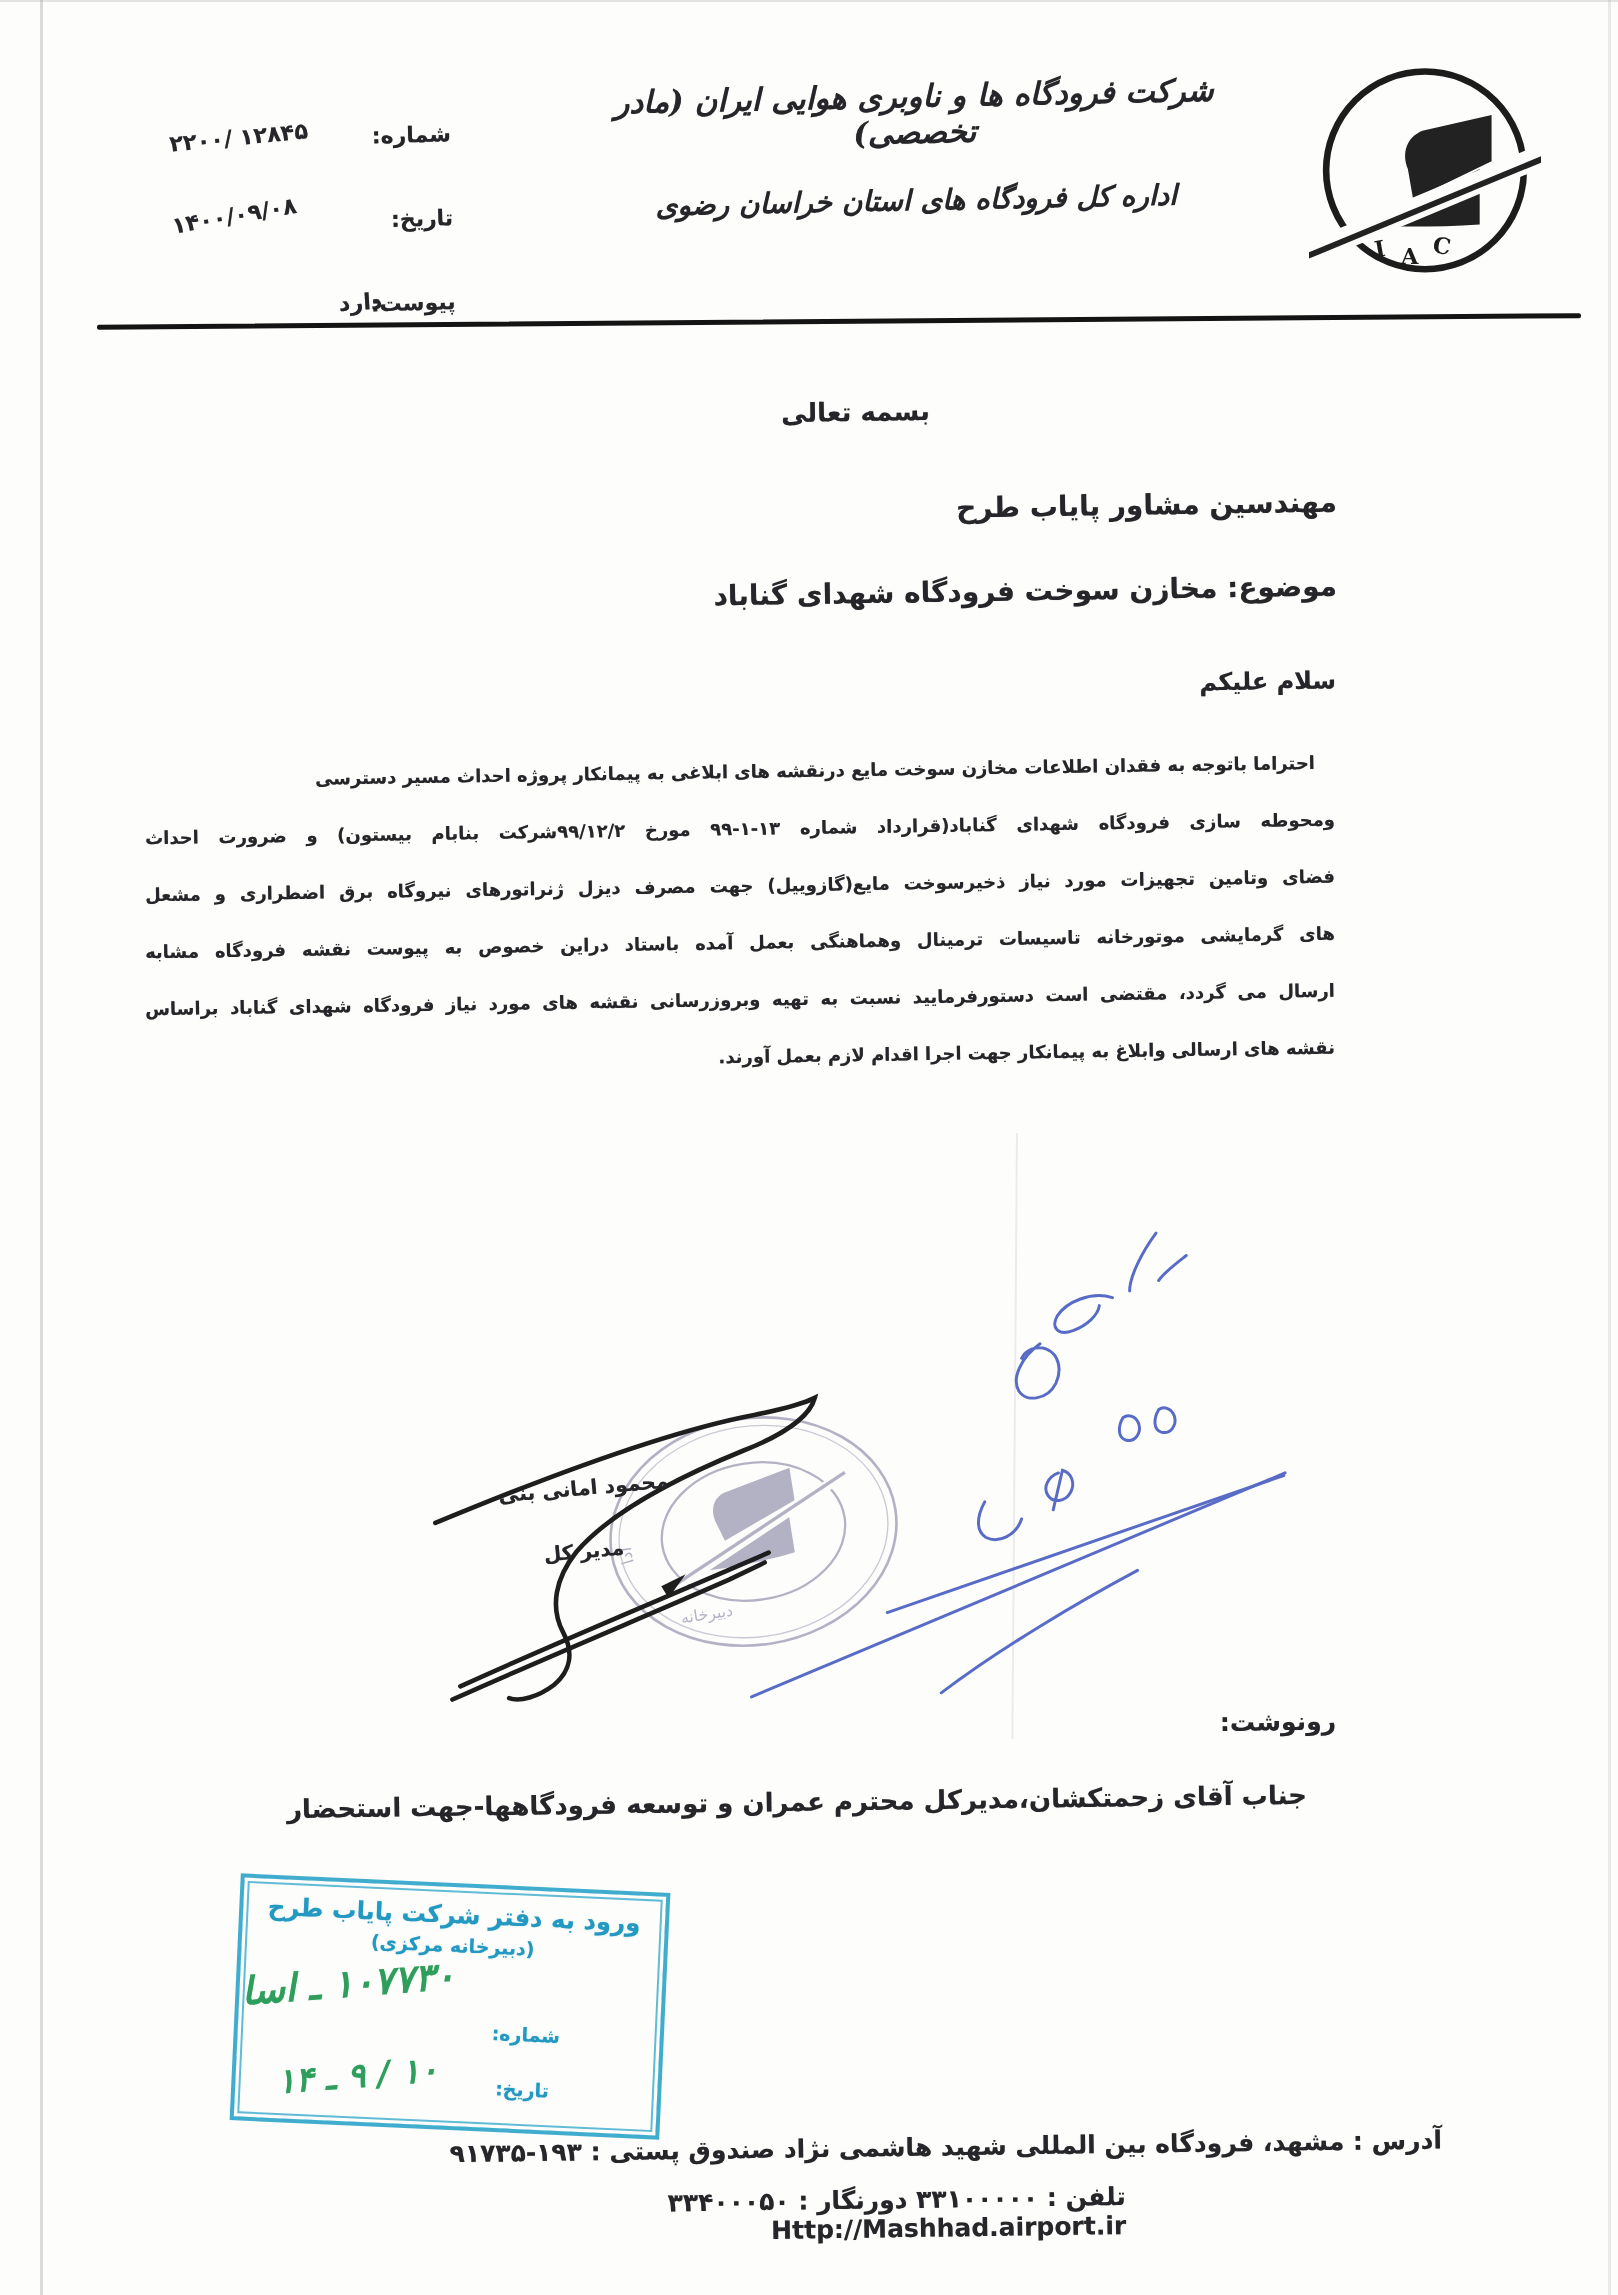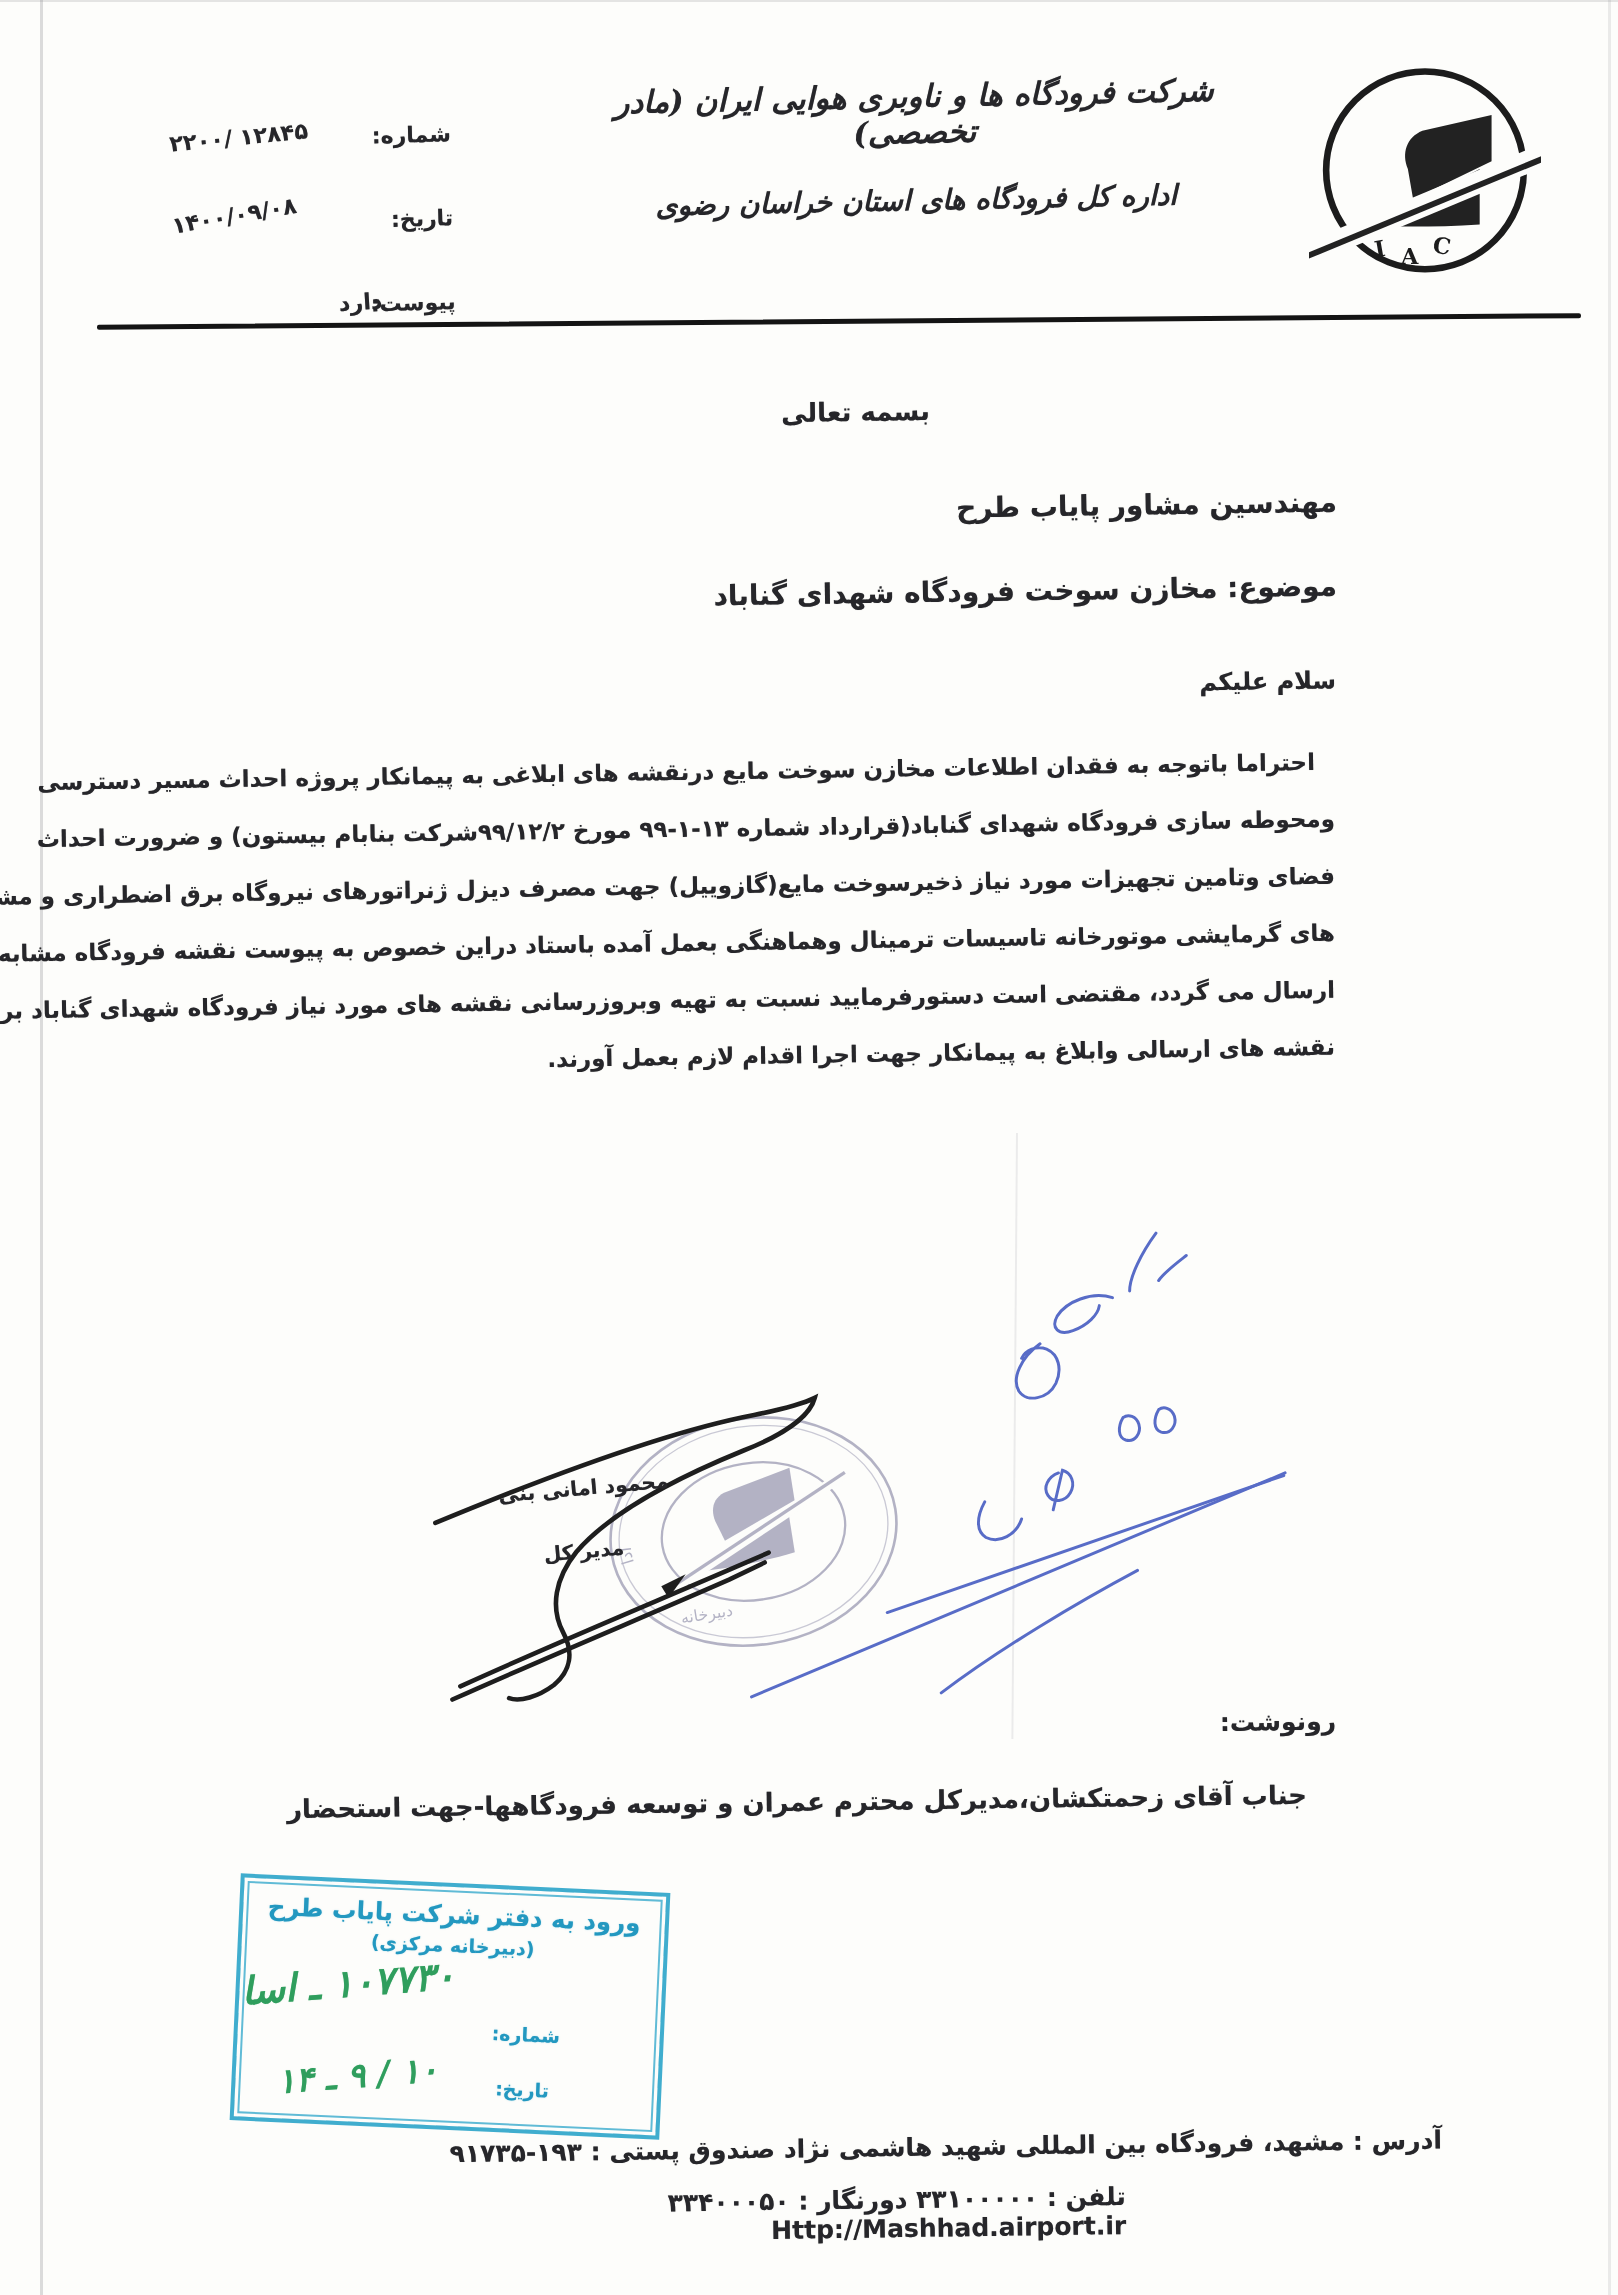--- a/index.html
+++ b/index.html
@@ -24,21 +24,21 @@
           font-size:31px;letter-spacing:-0.7px;}
   .org-l2{font-family:"DejaVu Serif","Liberation Serif",serif;font-style:italic;font-weight:700;
           font-size:28px;margin-top:34px;letter-spacing:-0.7px;}
   
   .rule{left:98px;top:319px;width:1484px;height:5.3px;background:#141414;transform:rotate(-0.45deg);border-radius:2px;}
   
   .basmala{left:685px;top:397px;width:343px;text-align:center;font-size:26px;transform:rotate(-0.9deg);}
   .recipient{left:264px;top:494px;width:1074px;text-align:right;font-size:28px;transform:rotate(-0.9deg);}
   .subject{left:264px;top:578px;width:1074px;text-align:right;font-size:28px;transform:rotate(-0.9deg);}
   .salutation{left:988px;top:669px;width:349px;text-align:right;font-size:24px;transform:rotate(-0.9deg);}
-  .para{left:146px;top:743px;width:1190px;font-size:23px;}
+  .para{left:146px;top:743px;width:1190px;font-size:18px;}
   .pline{height:57px;line-height:57px;text-align:justify;text-align-last:justify;transform:rotate(-0.9deg);white-space:nowrap;}
   .pline.first{text-align-last:right;padding-right:20px;}
   .pline.last{text-align-last:right;}
   
   .sig-name{left:484px;top:1476px;width:201px;text-align:center;font-size:20.4px;transform:rotate(-5deg);z-index:6;}
   .sig-title{left:524px;top:1539px;width:122px;text-align:center;font-size:20px;transform:rotate(-5deg);z-index:6;}
   
   .cc-label{left:1120px;top:1708px;width:217px;text-align:right;font-size:25px;transform:rotate(-0.8deg);}
   .cc-line{left:283px;top:1787px;width:1025px;text-align:right;font-size:26px;transform:rotate(-0.8deg);}
   

